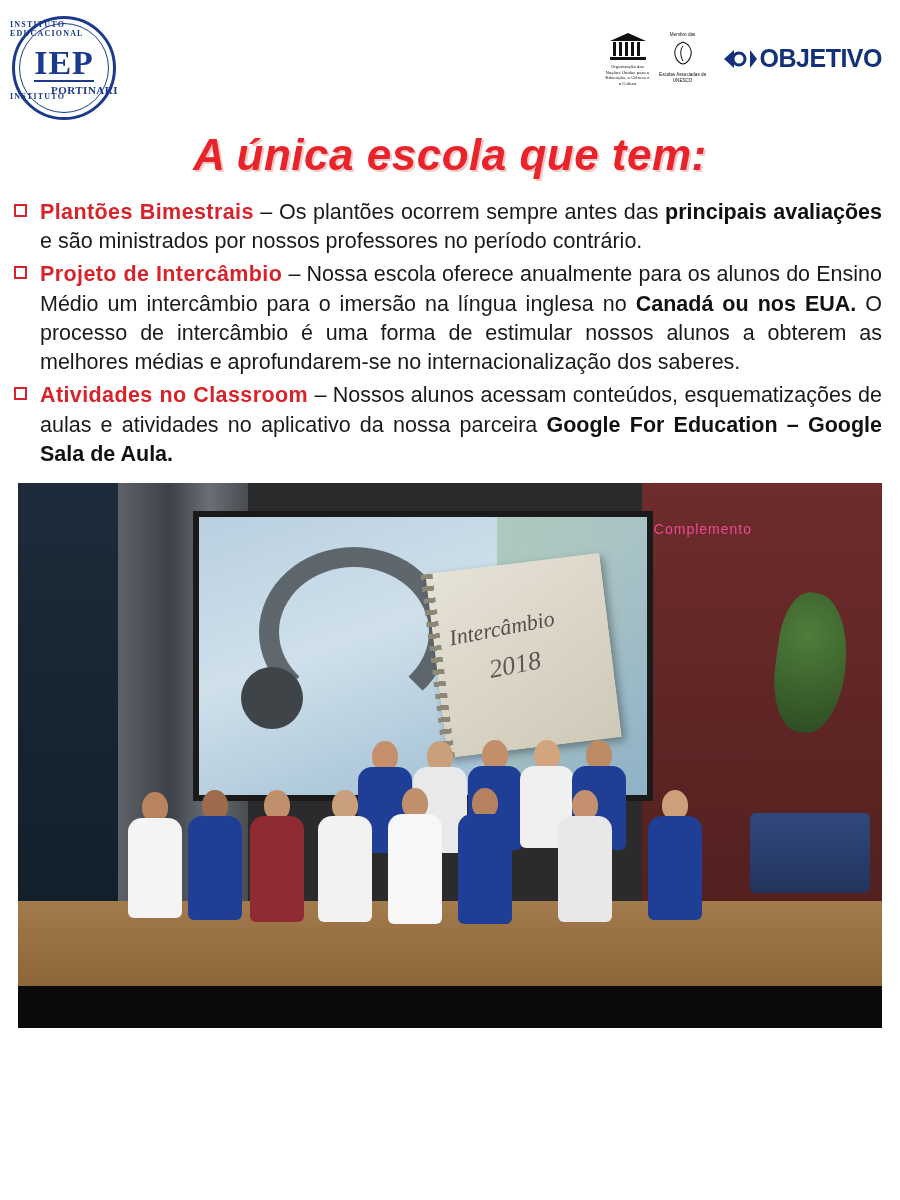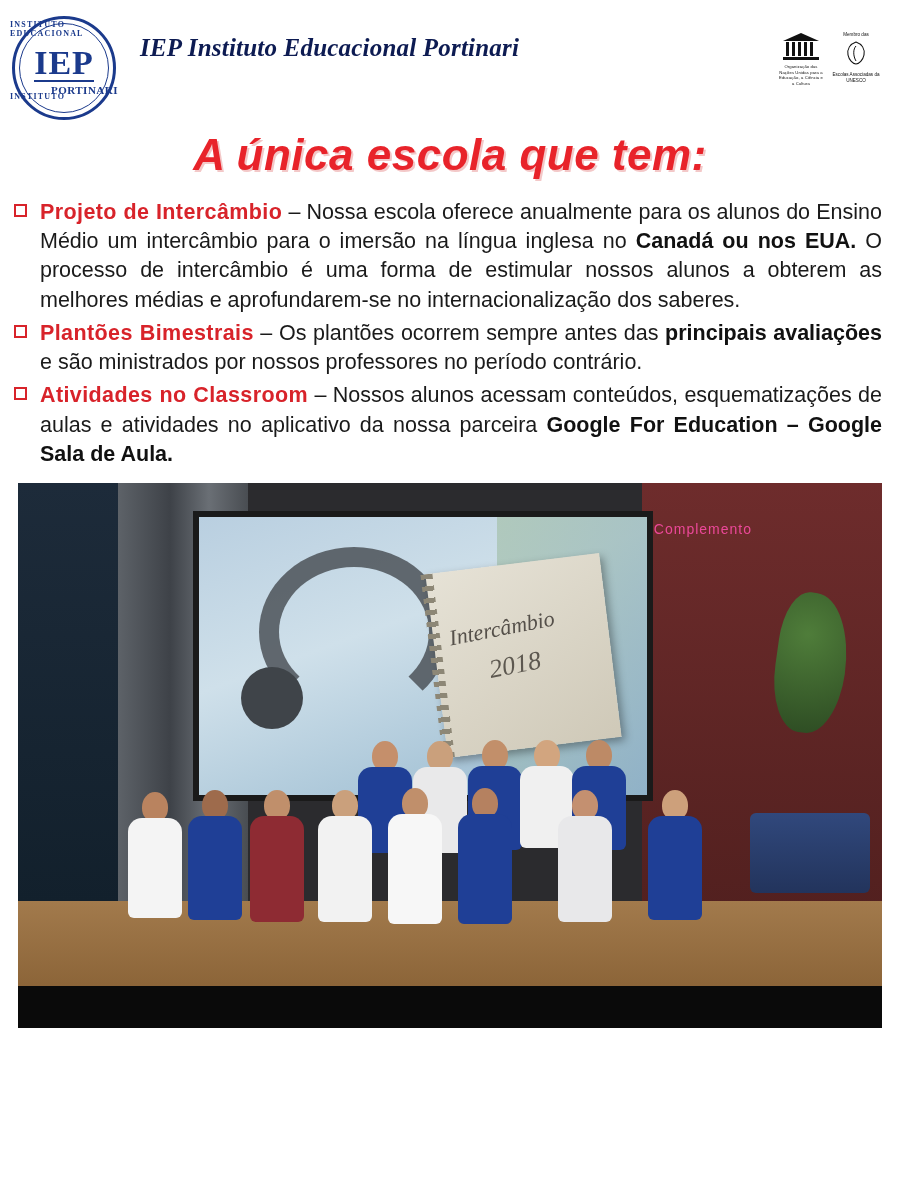--- a/index.html
+++ b/index.html
@@ -345,21 +345,20 @@
     <div class="ring"></div>
     <div class="ring2"></div>
     <div class="arc-top">INSTITUTO EDUCACIONAL</div>
     <div class="iep">IEP</div>
     <div class="bar"></div>
     <div class="portinari">PORTINARI</div>
     <div class="arc-bottom">INSTITUTO</div>
   </div>
 
   <div class="school-name">
-    <div class="line1">IEP Instituto Educacional Portinari</div>
   </div>
 
   <div class="unesco">
     <div class="temple">
       <svg width="40" height="30" viewBox="0 0 40 30" aria-hidden="true">
         <rect x="2" y="25" width="36" height="3" fill="#111"></rect>
         <polygon points="20,1 38,9 2,9" fill="#111"></polygon>
         <rect x="5" y="10" width="3" height="14" fill="#111"></rect>
         <rect x="11" y="10" width="3" height="14" fill="#111"></rect>
         <rect x="17" y="10" width="3" height="14" fill="#111"></rect>
@@ -371,37 +370,47 @@
     <div class="member">
       <div class="mtitle">Membro das</div>
       <svg width="26" height="26" viewBox="0 0 26 26" aria-hidden="true">
         <path d="M13 2 C7 4 4 9 5 15 C6 20 10 24 13 24 C16 24 20 20 21 15 C22 9 19 4 13 2 Z" fill="none" stroke="#111" stroke-width="1.1"></path>
         <path d="M13 6 C10 9 10 16 13 21" fill="none" stroke="#111" stroke-width="1"></path>
       </svg>
       <div class="mcap">Escolas Associadas da UNESCO</div>
     </div>
   </div>
 
+  <div class="objetivo">
+    <div class="mark">
+      <svg width="34" height="22" viewBox="0 0 34 22" aria-hidden="true">
+        <path d="M1 11 L11 2 L11 20 Z" fill="#12317a"></path>
+        <circle cx="16" cy="11" r="6" fill="none" stroke="#12317a" stroke-width="3"></circle>
+        <path d="M27 2 L34 11 L27 20 Z" fill="#12317a"></path>
+      </svg>
+    </div>
+    <div class="word">OBJETIVO</div>
+  </div>
 </div>
 
 <div class="title">A única escola que tem:</div>
 
 <div class="content">
+
+  <div class="bullet-row">
+    <div class="bullet-mark"><span class="sq"></span></div>
+    <div class="bullet-text">
+      <span class="lead">Plantões Bimestrais</span><span> – </span><span>Os plantões ocorrem sempre antes das </span><b>principais avaliações</b><span> e são ministrados por nossos professores no período contrário.</span>
+    </div>
+  </div>
 
   <div class="bullet-row">
     <div class="bullet-mark"><span class="sq"></span></div>
     <div class="bullet-text">
       <span class="lead">Projeto de Intercâmbio</span><span> – </span><span>Nossa escola oferece anualmente para os alunos do Ensino Médio um intercâmbio para o imersão na língua inglesa no </span><b>Canadá ou nos EUA.</b><span> O processo de intercâmbio é uma forma de estimular nossos alunos a obterem as melhores médias e aprofundarem-se no internacionalização dos saberes.</span>
-    </div>
-  </div>
-
-  <div class="bullet-row">
-    <div class="bullet-mark"><span class="sq"></span></div>
-    <div class="bullet-text">
-      <span class="lead">Plantões Bimestrais</span><span> – </span><span>Os plantões ocorrem sempre antes das </span><b>principais avaliações</b><span> e são ministrados por nossos professores no período contrário.</span>
     </div>
   </div>
 
   <div class="bullet-row">
     <div class="bullet-mark"><span class="sq"></span></div>
     <div class="bullet-text">
       <span class="lead">Atividades no Classroom</span><span> – </span><span>Nossos alunos acessam conteúdos, esquematizações de aulas e atividades no aplicativo da nossa parceira </span><b>Google For Education – Google Sala de Aula.</b><span></span>
     </div>
   </div>
 

